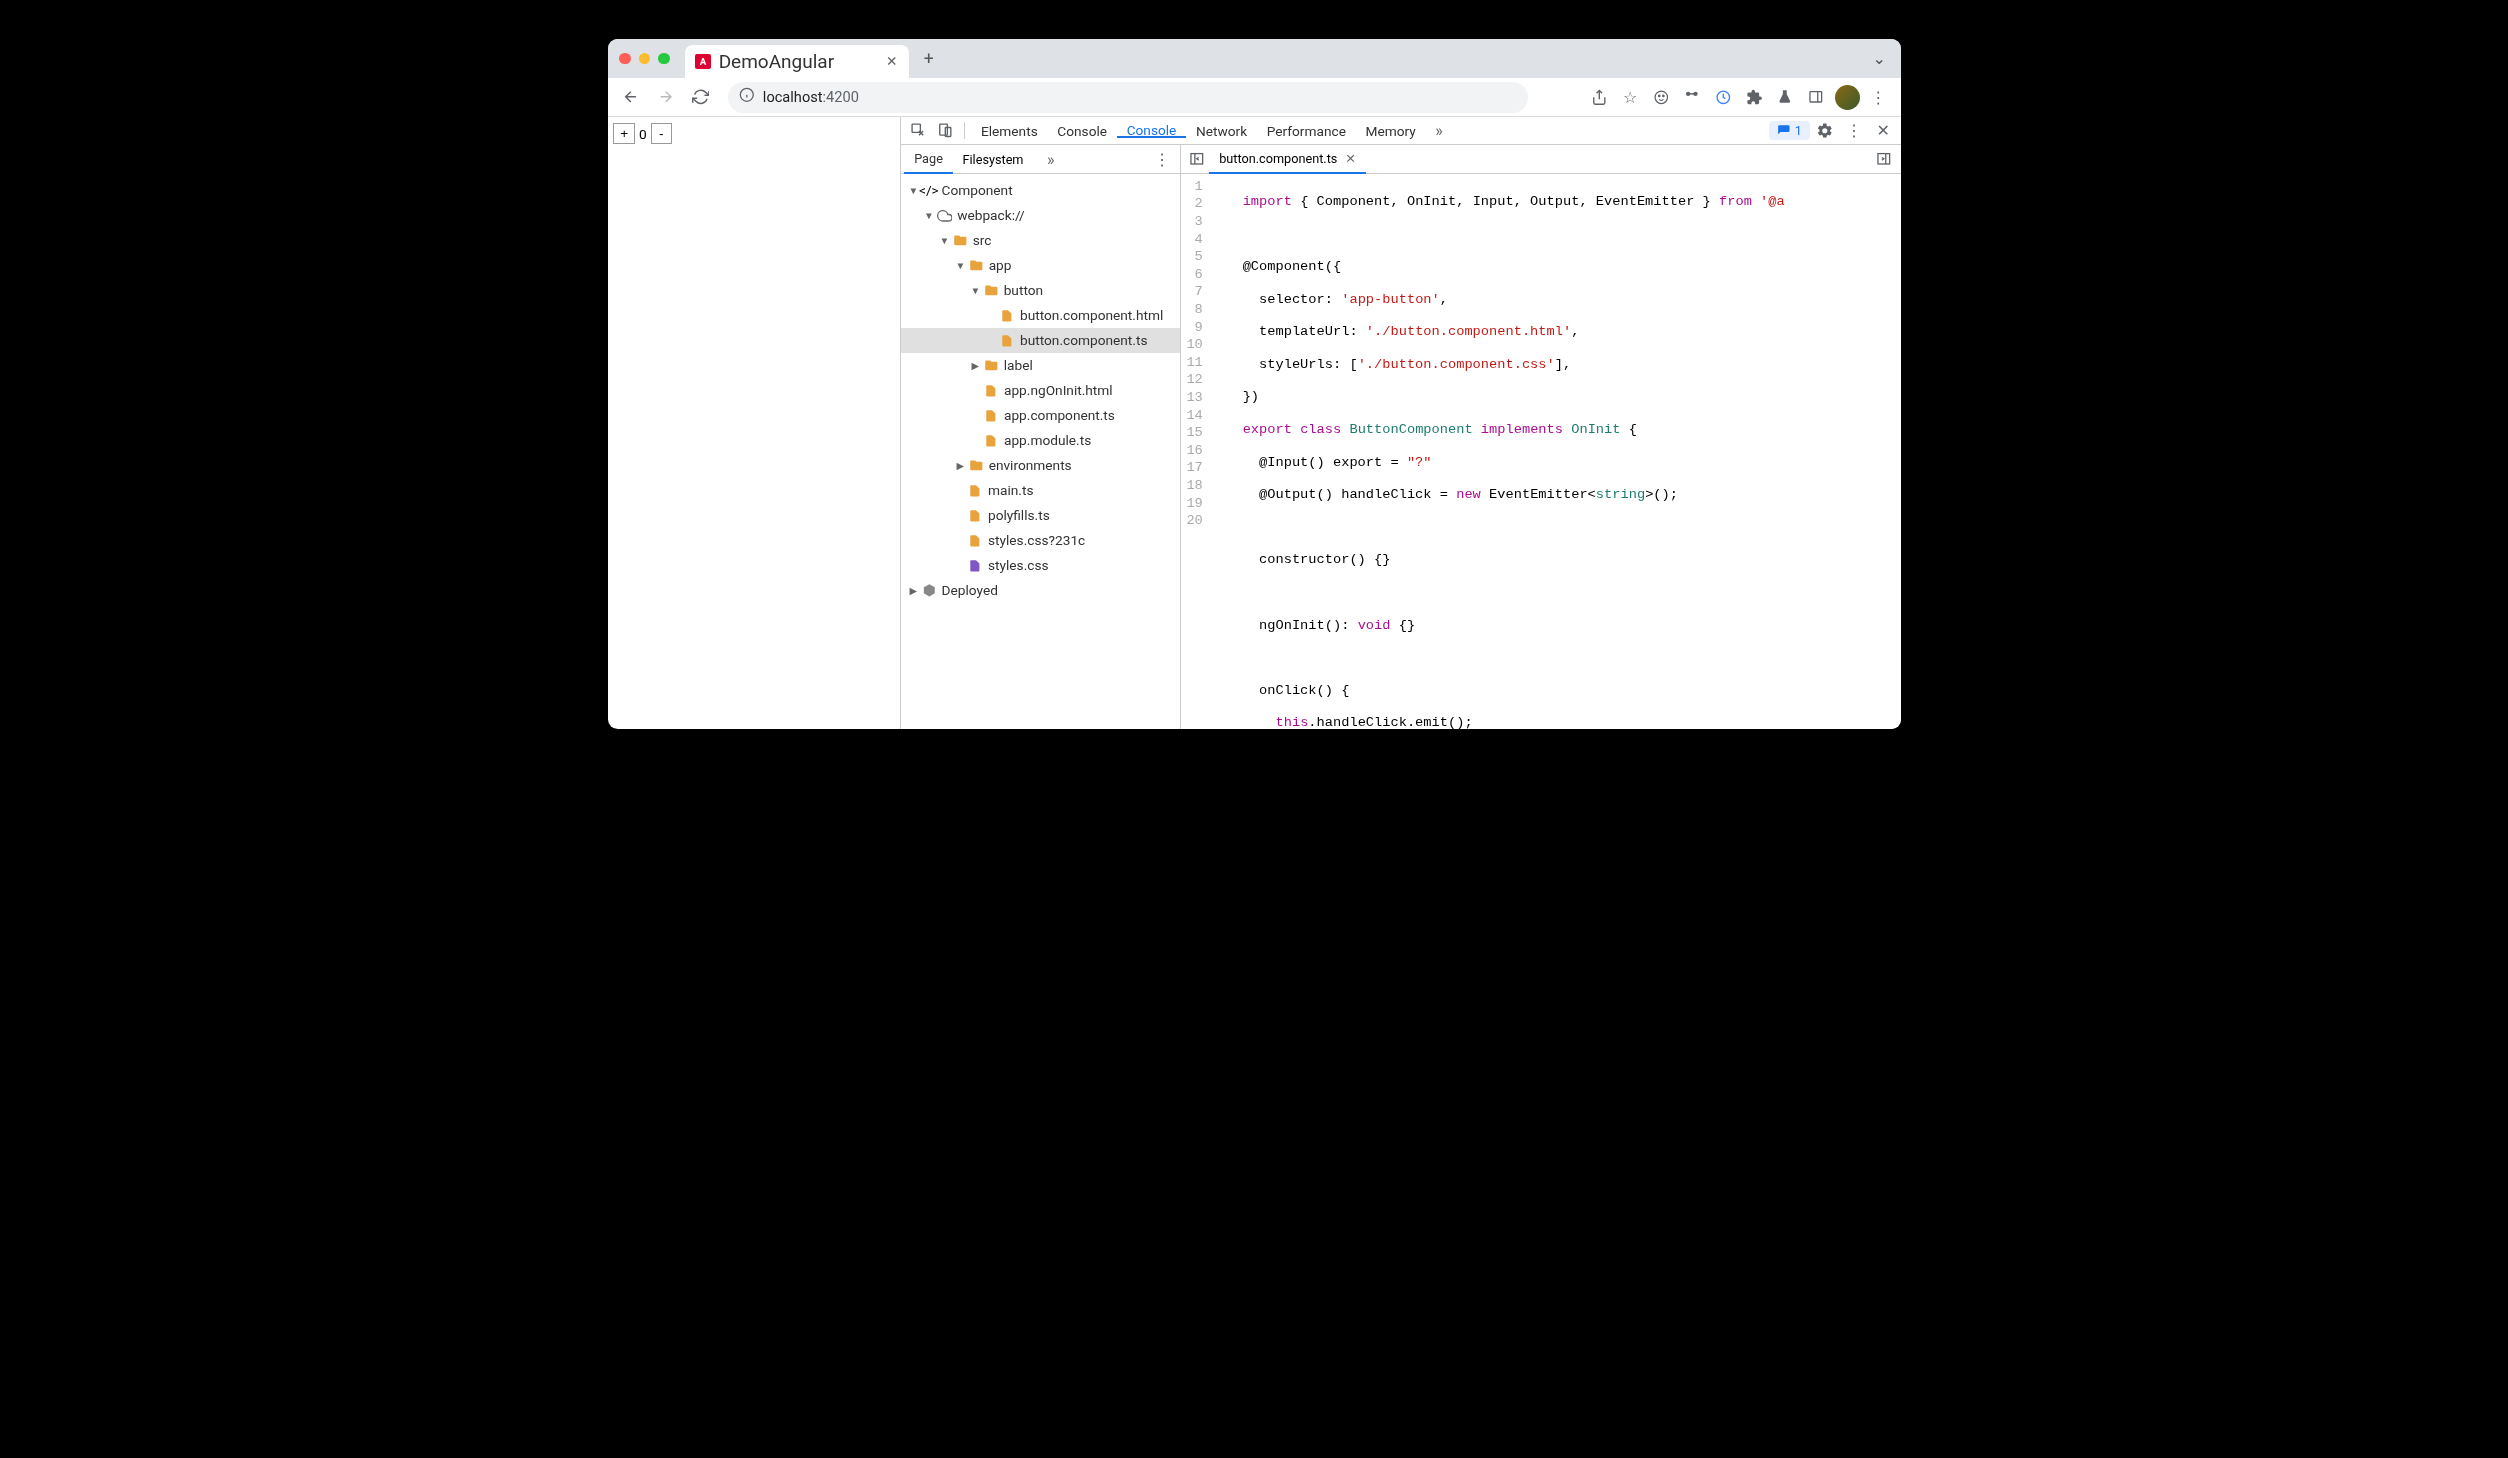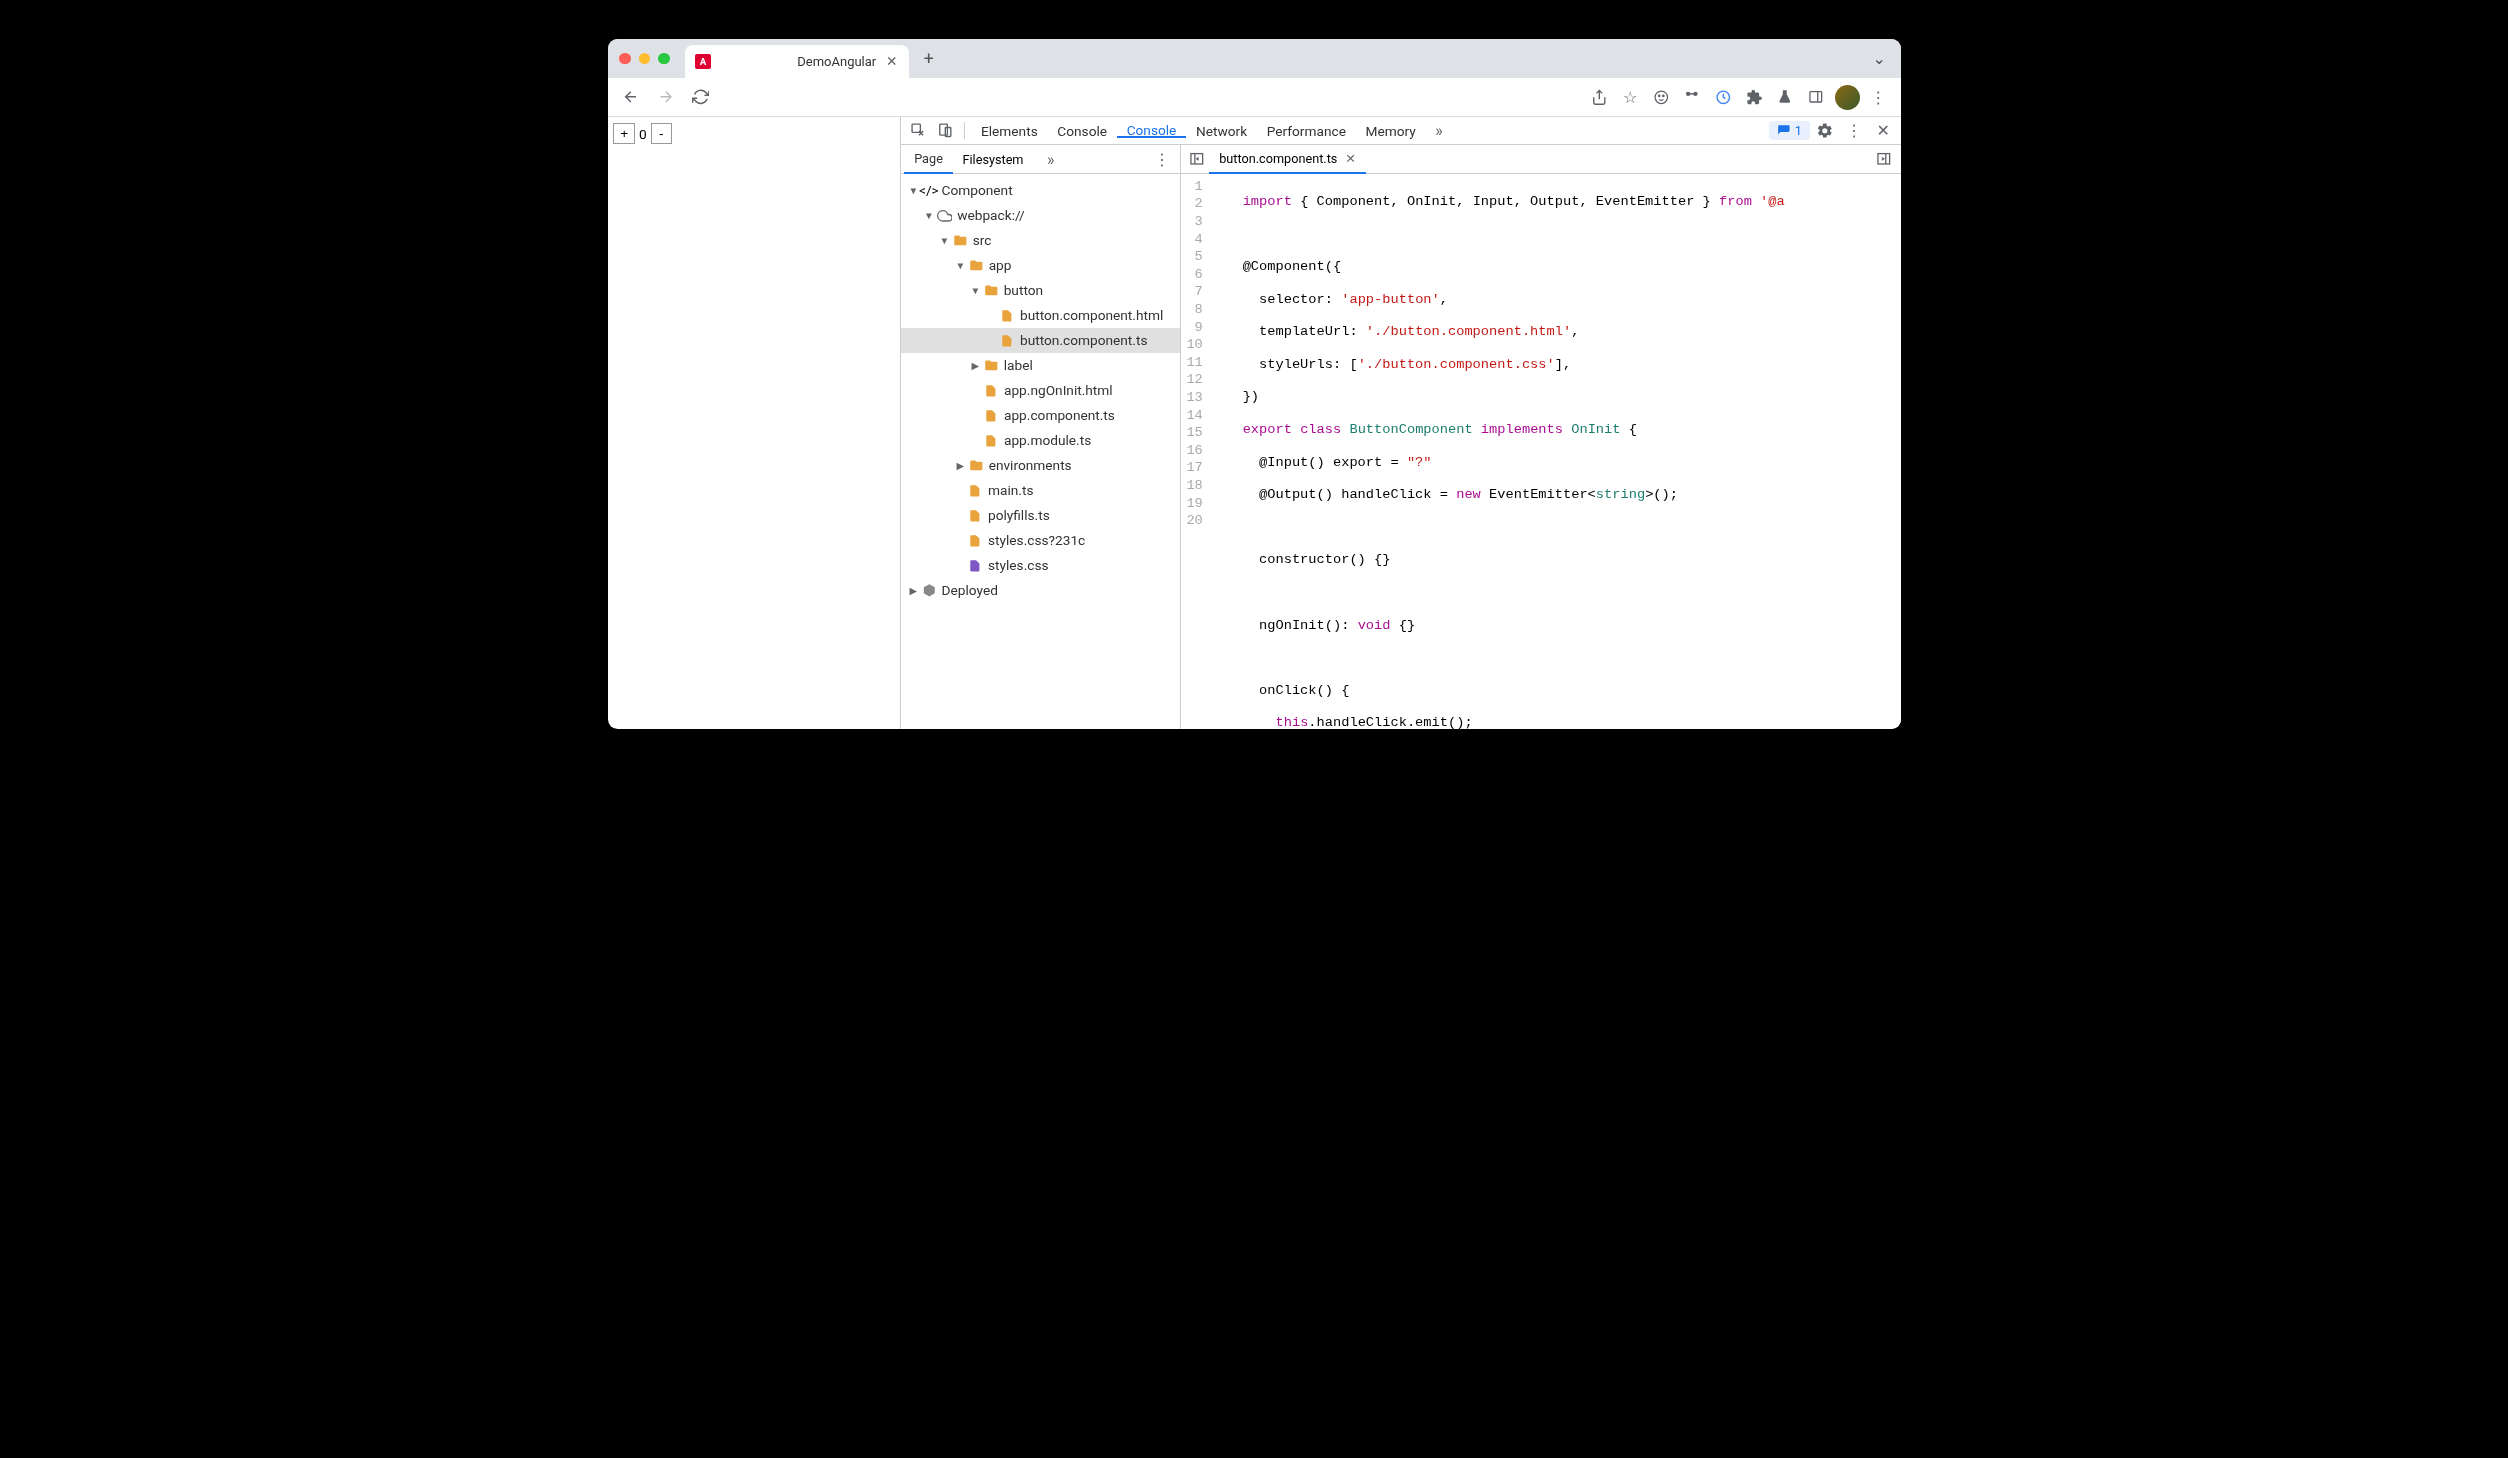--- a/index.html
+++ b/index.html
@@ -8,21 +8,21 @@
 
 
 .tabbar { background: #dee1e6; height: 39px; display: flex; align-items: center; padding: 0 7.8px; position: relative; }
 .traffic-lights { display: flex; gap: 7.8px; margin-left: 3.9px; margin-right: 15.6px; }
 .tl { width: 11.7px; height: 11.7px; border-radius: 50%; }
 .tl.red { background: #ff5f57; }
 .tl.yellow { background: #febc2e; }
 .tl.green { background: #28c840; }
 .tab { background: #fff; height: 33px; border-radius: 7.8px 7.8px 0 0; display: flex; align-items: center; padding: 0 9.8px; margin-top: 5.9px; min-width: 224px; gap: 7.8px; }
 .tab-favicon { width: 15.6px; height: 15.6px; background: #dd0031; display: flex; align-items: center; justify-content: center; color: #fff; font-size: 9.8px; font-weight: bold; border-radius: 2px; }
-.tab-title { flex: 1; font-size: 13px; color: #333; text-align: right; }
+.tab-title { flex: 1; font-size: 19px; color: #333; }
 .tab-close { width: 15.6px; height: 15.6px; display: flex; align-items: center; justify-content: center; color: #666; cursor: pointer; font-size: 13.7px; }
 .newtab { width: 27px; height: 27px; display: flex; align-items: center; justify-content: center; color: #555; font-size: 17.6px; margin-left: 5.9px; cursor: pointer; }
 .tab-dropdown { margin-left: auto; width: 27px; height: 27px; display: flex; align-items: center; justify-content: center; color: #555; cursor: pointer; }
 
 
 .toolbar { background: #fff; height: 39px; display: flex; align-items: center; padding: 0 7.8px; gap: 3.9px; border-bottom: 1px solid #dadce0; }
 .tbtn { width: 31px; height: 31px; display: flex; align-items: center; justify-content: center; color: #5f6368; cursor: pointer; border-radius: 50%; }
 .tbtn.disabled { color: #bbb; }
 .omnibox { flex: 1; background: #f1f3f4; border-radius: 17.6px; height: 31px; display: flex; align-items: center; padding: 0 11.7px; gap: 7.8px; margin: 0 7.8px; max-width: 800px; }
 .omnibox-icon { color: #5f6368; }
@@ -114,20 +114,31 @@
     <div class="tbtn disabled">
       <svg width="17.6" height="17.6" viewBox="0 0 24 24" fill="none" stroke="currentColor" stroke-width="2">
           <path d="M5 12h14M12 5l7 7-7 7"></path>
         </svg>
     </div>
     <div class="tbtn">
       <svg width="17.6" height="17.6" viewBox="0 0 24 24" fill="none" stroke="currentColor" stroke-width="2">
           <path d="M23 4v6h-6M1 20v-6h6"></path>
           <path d="M3.51 9a9 9 0 0114.85-3.36L23 10M1 14l4.64 4.36A9 9 0 0020.49 15"></path>
         </svg>
+    </div>
+    <div class="omnibox">
+      <span class="omnibox-icon">
+        <svg width="15.6" height="15.6" viewBox="0 0 24 24" fill="none" stroke="currentColor" stroke-width="2">
+            <circle cx="12" cy="12" r="10"></circle>
+            <path d="M12 16v-4M12 8h.01"></path>
+          </svg>
+      </span>
+      <span class="omnibox-text">
+        <span class="host">localhost</span><span class="port">:4200</span>
+      </span>
     </div>
     <div class="toolbar-right">
       <div class="tbtn">
         <svg width="16.6" height="16.6" viewBox="0 0 24 24" fill="none" stroke="currentColor" stroke-width="2">
             <path d="M4 12v8a2 2 0 002 2h12a2 2 0 002-2v-8M16 6l-4-4-4 4M12 2v13"></path>
           </svg>
       </div>
       <div class="tbtn">☆</div>
       <div class="tbtn">
         <svg width="16.6" height="16.6" viewBox="0 0 24 24" fill="none" stroke="currentColor" stroke-width="1.8">

